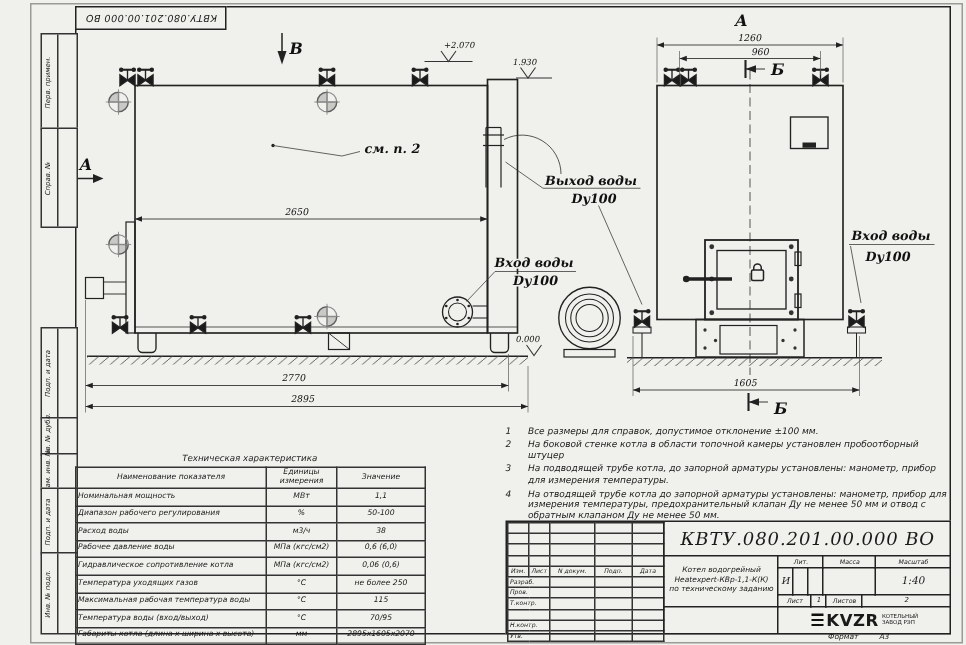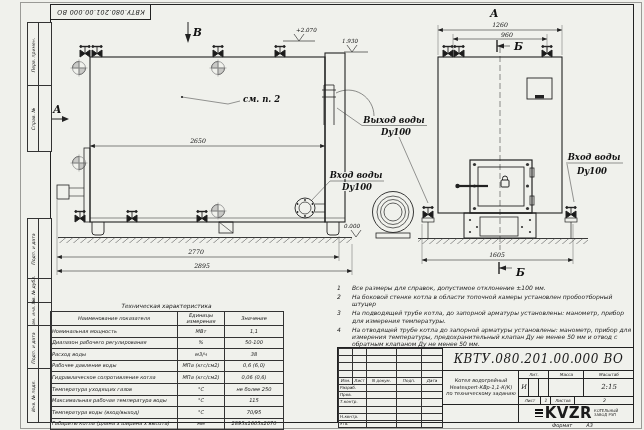--- a/index.html
+++ b/index.html
@@ -41,21 +41,21 @@
   table.tb-grid tr.hd td{text-align:center;}
   .tb-num{left:104px;top:0;width:191px;height:22px;display:flex;align-items:center;justify-content:center;
           border-left:1px solid #222;border-bottom:1px solid #222;
           font-family:"DejaVu Serif",serif;font-style:italic;font-size:12px;letter-spacing:.6px;white-space:nowrap;}
   .tb-name{left:104px;top:22px;width:76px;height:34px;border-left:1px solid #222;border-bottom:1px solid #222;
            display:flex;flex-direction:column;align-items:center;justify-content:center;
            font-size:5px;font-style:italic;line-height:6.6px;text-align:center;}
   .logo{left:180px;top:56px;width:115px;height:18px;border-left:1px solid #222;
         display:flex;align-items:center;justify-content:center;gap:2px;}
   .logo-bars{width:8px;height:9px;background:repeating-linear-gradient(to bottom,#111 0 1.7px,transparent 1.7px 3.4px);}
-  .logo-kvzr{font-weight:bold;font-size:15px;letter-spacing:.4px;font-style:normal;}
+  .logo-kvzr{font-weight:bold;font-size:11px;letter-spacing:.4px;font-style:normal;}
   .logo-sub{display:flex;flex-direction:column;font-size:3.7px;line-height:4.2px;font-style:normal;}
   .fmt{left:552px;top:422px;width:80px;display:flex;gap:14px;font-size:5px;font-style:italic;}
   svg text{font-family:"DejaVu Serif",serif;}
   .dt{font-size:6.2px;font-style:italic;fill:#111;stroke:#f0f1ec;stroke-width:2px;paint-order:stroke;}
   .lbl{font-size:8.5px;font-style:italic;font-weight:600;fill:#111;stroke:#f0f1ec;stroke-width:2px;paint-order:stroke;}
   .vl{font-size:10.5px;font-style:italic;font-weight:600;fill:#111;}
   .el{font-size:5.6px;font-style:italic;fill:#111;stroke:#f0f1ec;stroke-width:1.6px;paint-order:stroke;}
 </style>
 </head>
 <body>
@@ -484,21 +484,21 @@
       <span>по техническому заданию</span>
     </div>
 
     <div class="c" style="left:180px;top:22px;width:30px;height:8px">Лит.</div>
     <div class="c" style="left:210px;top:22px;width:35px;height:8px">Масса</div>
     <div class="c" style="left:245px;top:22px;width:50px;height:8px">Масштаб</div>
     <div class="c" style="left:180px;top:30px;width:10px;height:18px;font-size:6.5px;font-family:'DejaVu Serif',serif">И</div>
     <div class="c" style="left:190px;top:30px;width:10px;height:18px"></div>
     <div class="c" style="left:200px;top:30px;width:10px;height:18px"></div>
     <div class="c" style="left:210px;top:30px;width:35px;height:18px"></div>
-    <div class="c" style="left:245px;top:30px;width:50px;height:18px;font-size:7px;font-family:'DejaVu Serif',serif;font-style:italic">2:15</div>
+    <div class="c" style="left:245px;top:30px;width:50px;height:18px;font-size:7px;font-family:'DejaVu Serif',serif;font-style:italic">1:40</div>
     <div class="c" style="left:180px;top:48px;width:22px;height:8px">Лист</div>
     <div class="c" style="left:202px;top:48px;width:10px;height:8px;font-size:4.6px">1</div>
     <div class="c" style="left:212px;top:48px;width:24px;height:8px">Листов</div>
     <div class="c" style="left:236px;top:48px;width:59px;height:8px;font-size:4.6px">2</div>
     <div class="c" style="left:104px;top:56px;width:76px;height:18px;border-bottom:none"></div>
     <div class="abs logo">
       <span class="logo-bars"></span>
       <span class="logo-kvzr">KVZR</span>
       <span class="logo-sub">
         <span>КОТЕЛЬНЫЙ</span>

